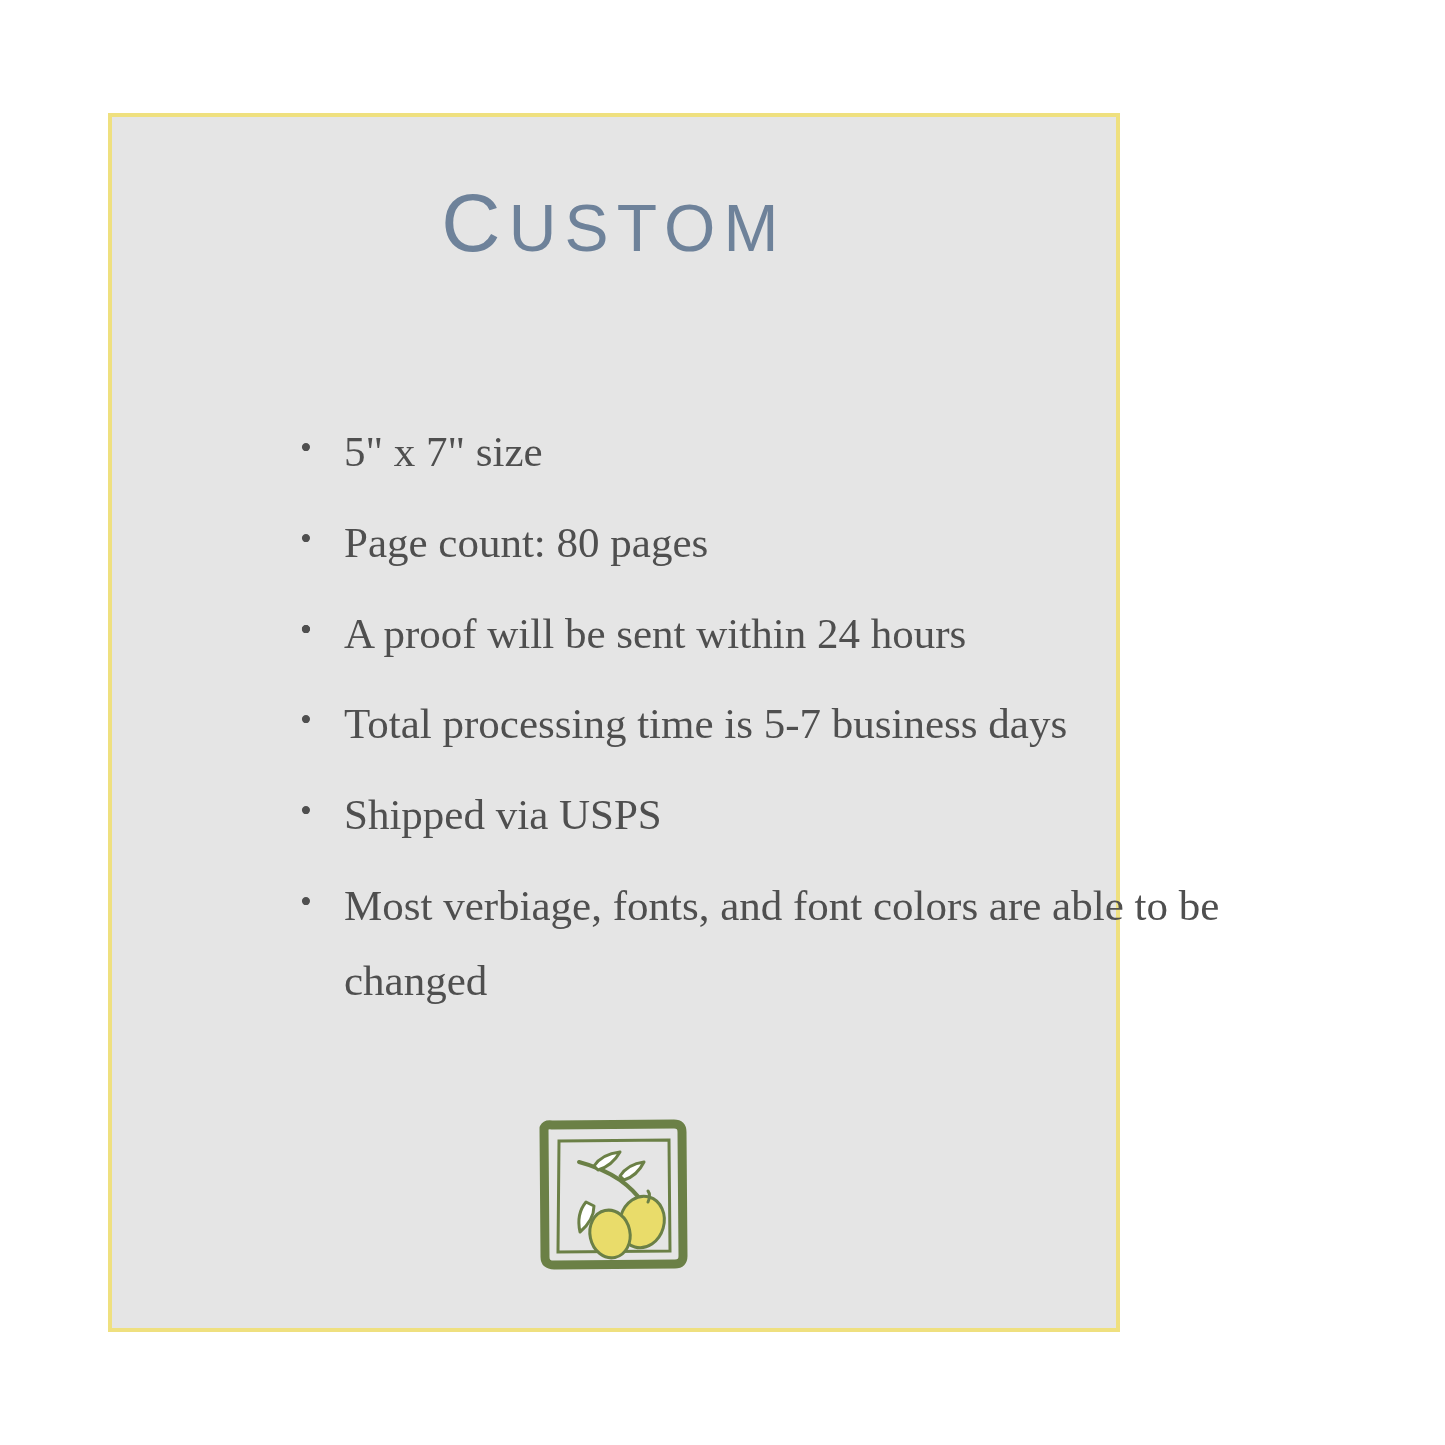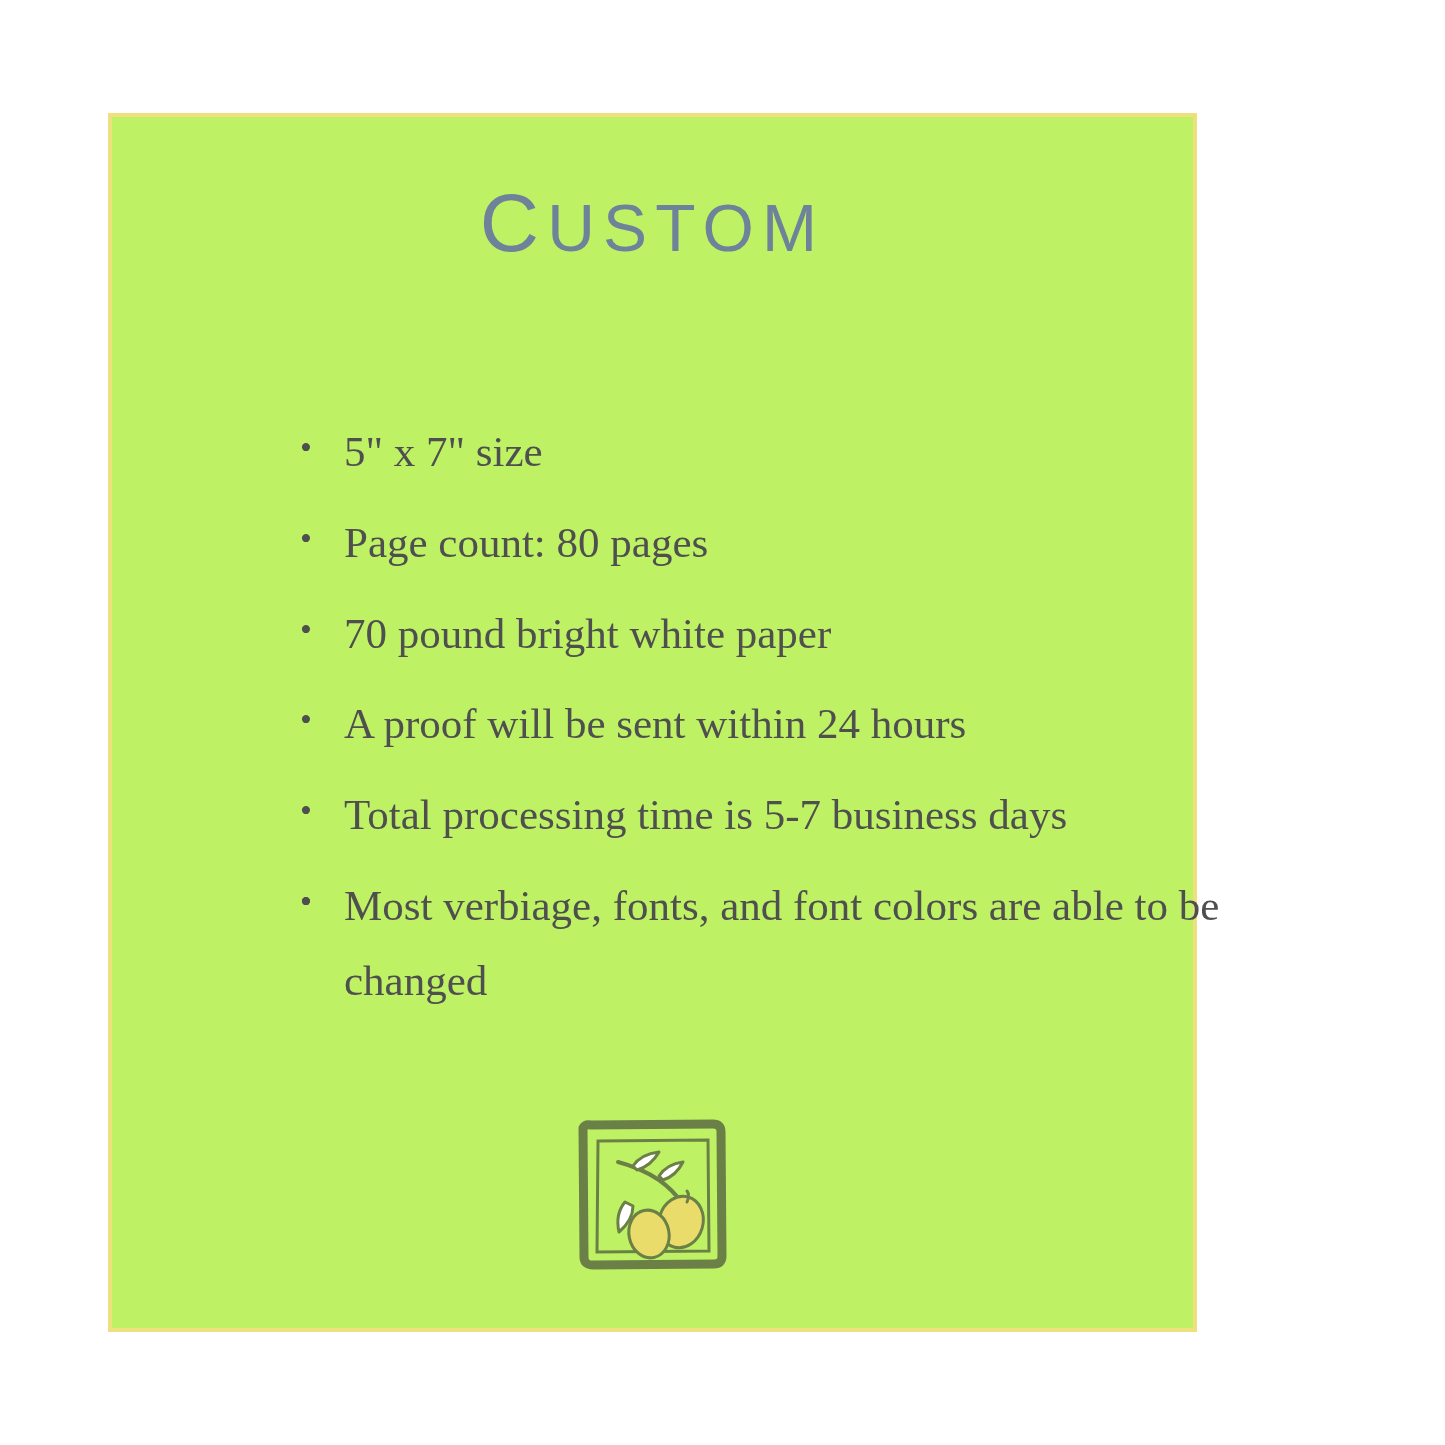--- a/index.html
+++ b/index.html
@@ -11,24 +11,24 @@
     height: 1445px;
     background: #ffffff;
     font-family: "Liberation Serif", serif;
     overflow: hidden;
   }
 
   #card {
     position: absolute;
     left: 108px;
     top: 113px;
-    width: 1089px;
+    width: 1012px;
     height: 1219px;
     border: 4px solid #efe07f;
-    background: #bef264;
+    background: #e5e5e5;
     box-sizing: border-box;
   }
 
   #title-block {
     position: absolute;
     left: 0;
     top: 62px;
     width: 100%;
     text-align: center;
   }
@@ -101,32 +101,32 @@
     <li>
       <span class="dot">•</span>
       <span>5" x 7" size</span>
     </li>
     <li>
       <span class="dot">•</span>
       <span>Page count: 80 pages</span>
     </li>
     <li>
       <span class="dot">•</span>
-      <span>70 pound bright white paper</span>
     </li>
     <li>
       <span class="dot">•</span>
       <span>A proof will be sent within 24 hours</span>
     </li>
     <li>
       <span class="dot">•</span>
       <span>Total processing time is 5-7 business days</span>
     </li>
     <li>
       <span class="dot">•</span>
+      <span>Shipped via USPS</span>
     </li>
     <li>
       <span class="dot">•</span>
       <span>Most verbiage, fonts, and font colors are able to be changed</span>
     </li>
   </ul>
 
   <div id="logo">
     <svg viewBox="0 0 180 180" width="180" height="180" xmlns="http://www.w3.org/2000/svg">
 

